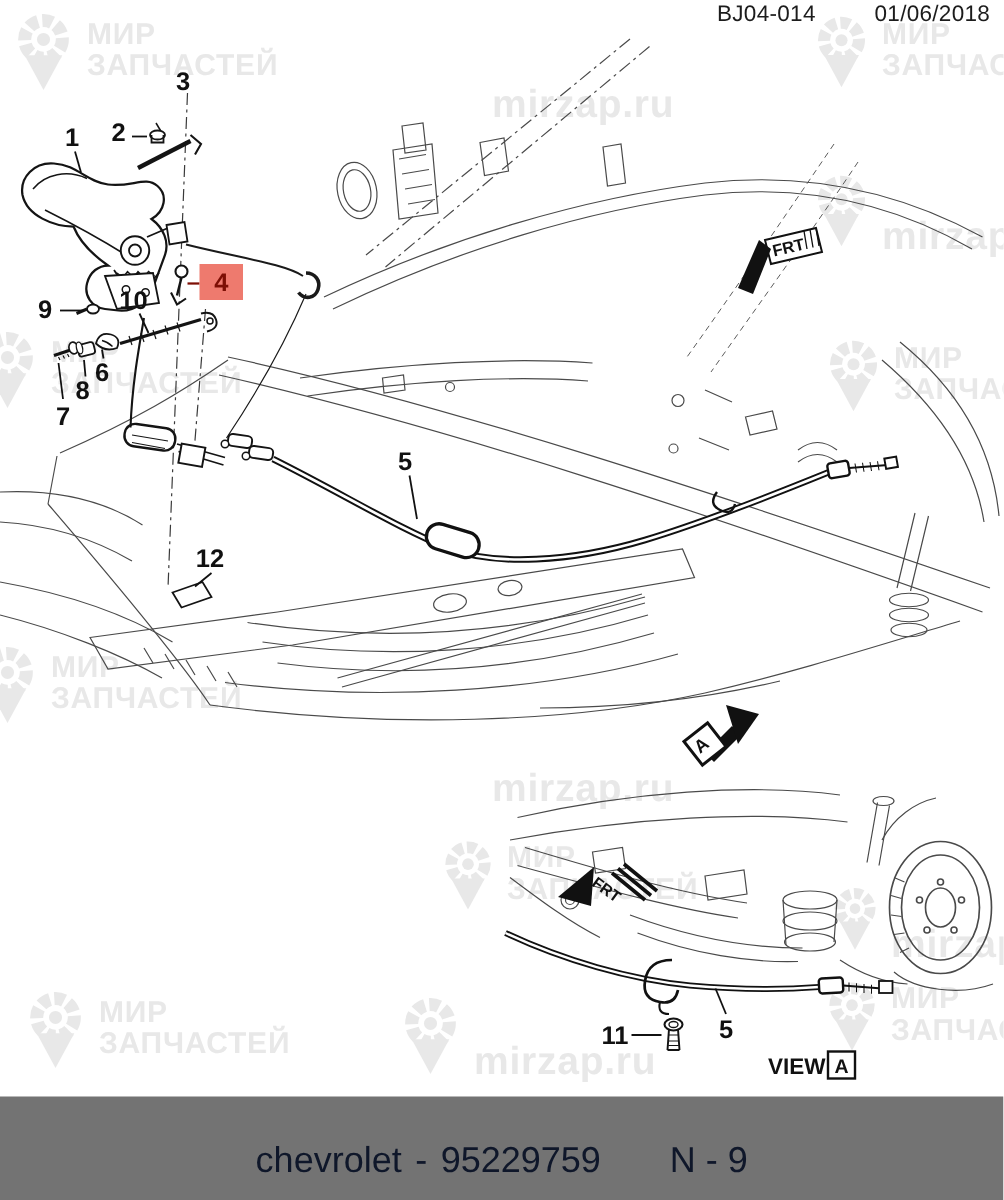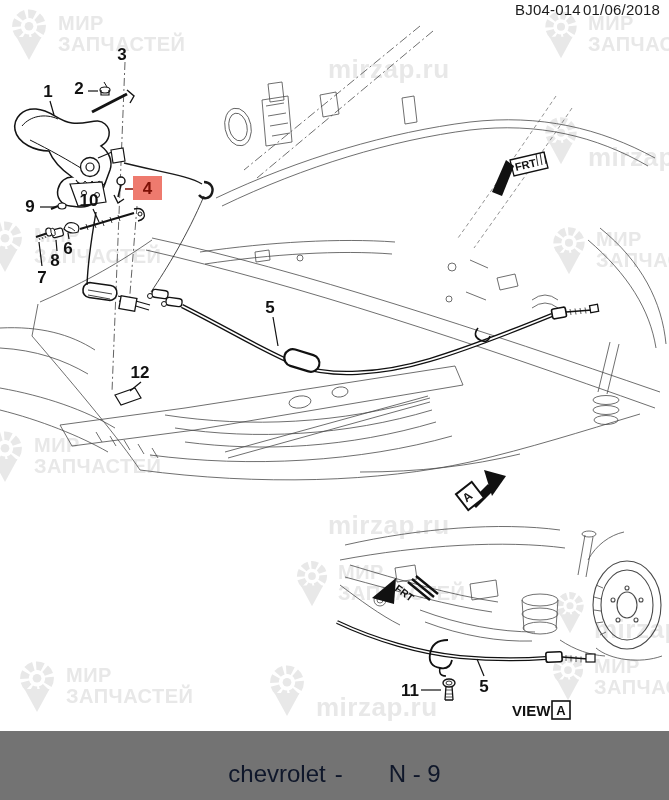--- a/index.html
+++ b/index.html
@@ -2,21 +2,21 @@
 <html><head>
 <meta charset="utf-8">
 <style>
   html,body{margin:0;padding:0;}
   body{
     width:669px;height:800px;position:relative;overflow:hidden;background:#ffffff;
     font-family:"Liberation Sans",sans-serif;
   }
   
   .hdr{position:absolute;top:1px;font-size:15px;color:#1c1c1c;z-index:3;letter-spacing:.2px;}
-  #doc-code{left:515px;text-align:center;}
+  #doc-code{left:478px;text-align:center;}
   #doc-date{left:583px;}
   
   .wm{position:absolute;z-index:0;color:#e8e8e8;font-weight:bold;white-space:nowrap;user-select:none;}
   .wm-row{display:flex;align-items:center;gap:6px;}
   .wm-text{font-size:20px;line-height:1.06;letter-spacing:.5px;}
   .wm-url{font-size:26px;letter-spacing:.5px;margin-top:36px;}
   
   #diagram{position:absolute;left:0;top:0;z-index:1;}
   text.callout{font:bold 17px "Liberation Sans",sans-serif;fill:#111;}
   text.marker{font:bold 11px "Liberation Sans",sans-serif;fill:#111;}
@@ -424,15 +424,16 @@
     <text class="view" x="0" y="16">VIEW</text>
     <rect x="40" y="1" width="18" height="18" fill="none" stroke="#111" stroke-width="1.6"></rect>
     <text class="view" style="font-size:13px" x="49" y="15" text-anchor="middle">A</text>
   </g>
 </svg>
 
 <div id="footer">
   <div class="grp">
     <span>chevrolet</span>
     <span>-</span>
+    <span>95229759</span>
   </div>
   <span class="pageref">N - 9</span>
 </div>
 
 </body></html>

